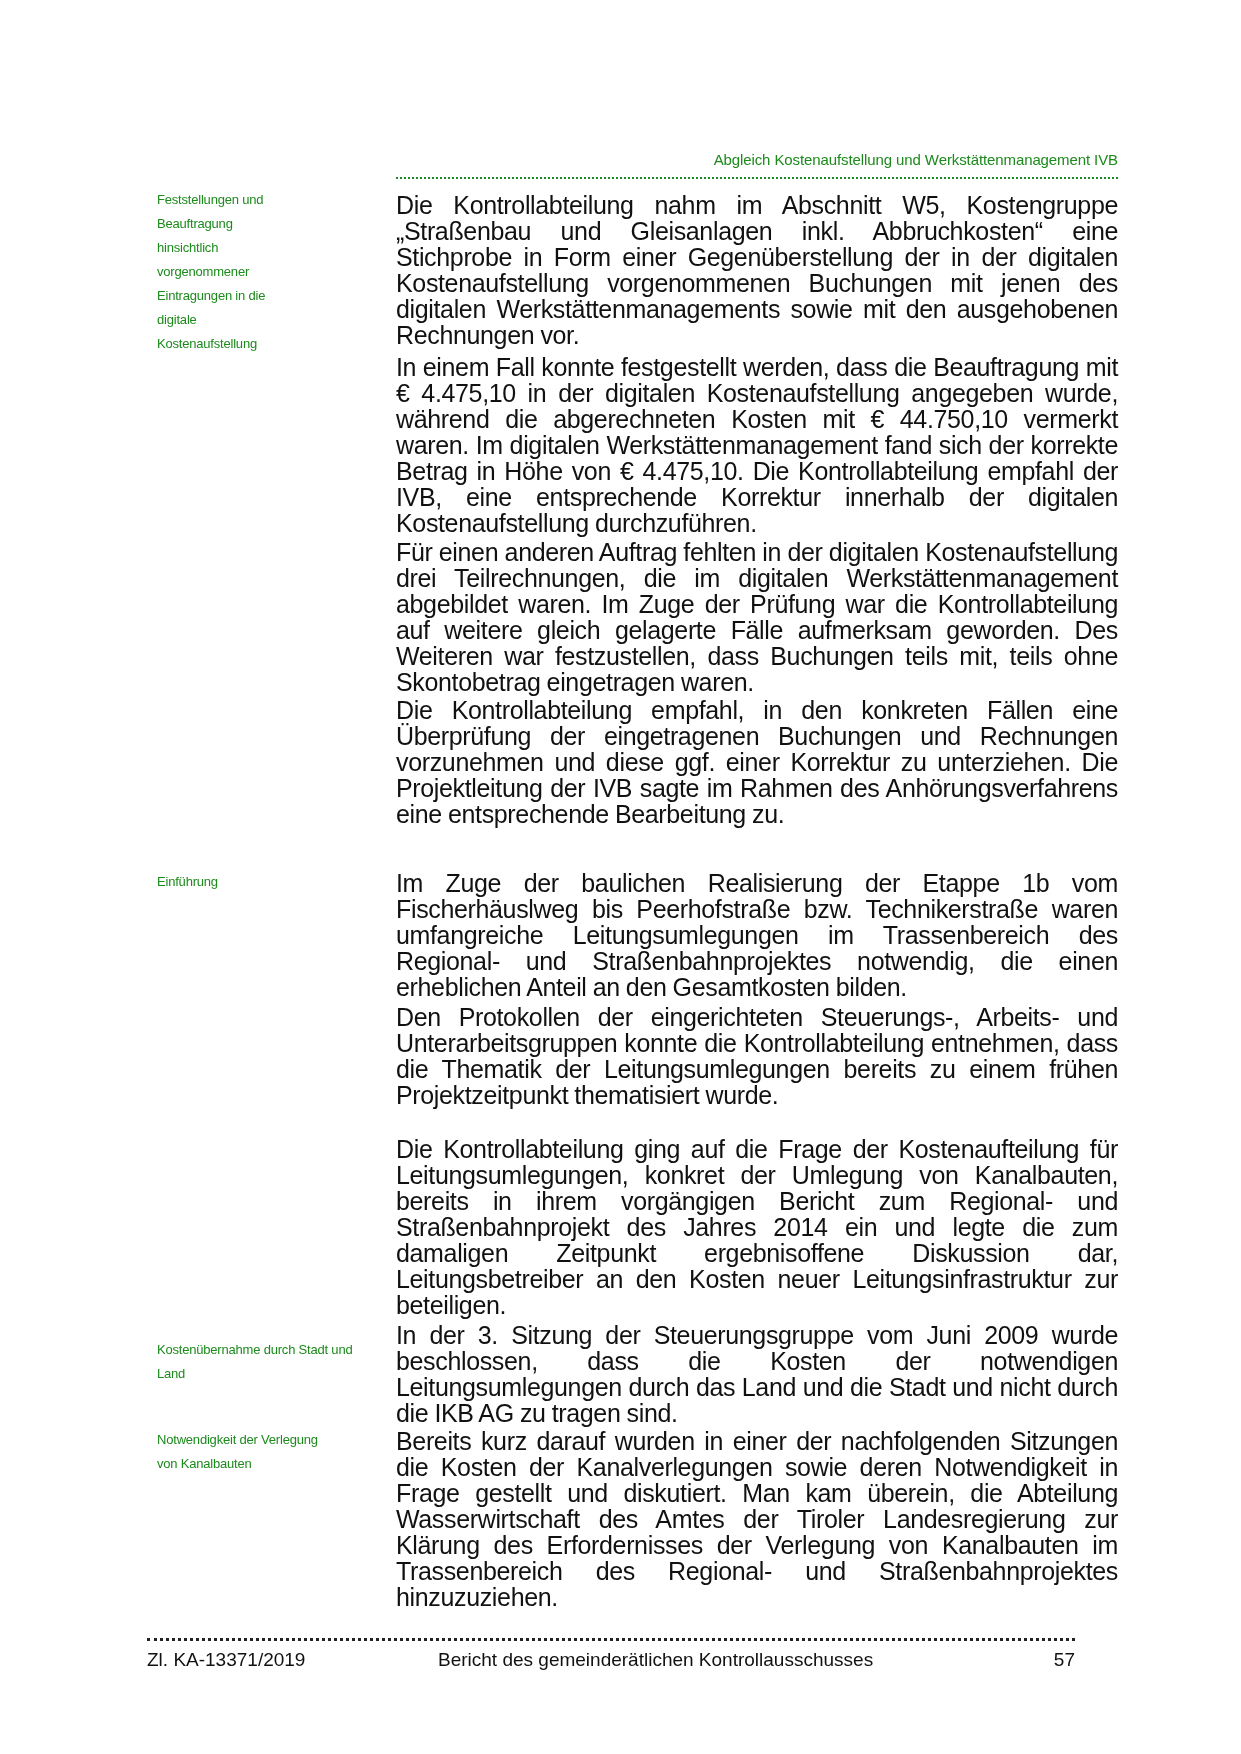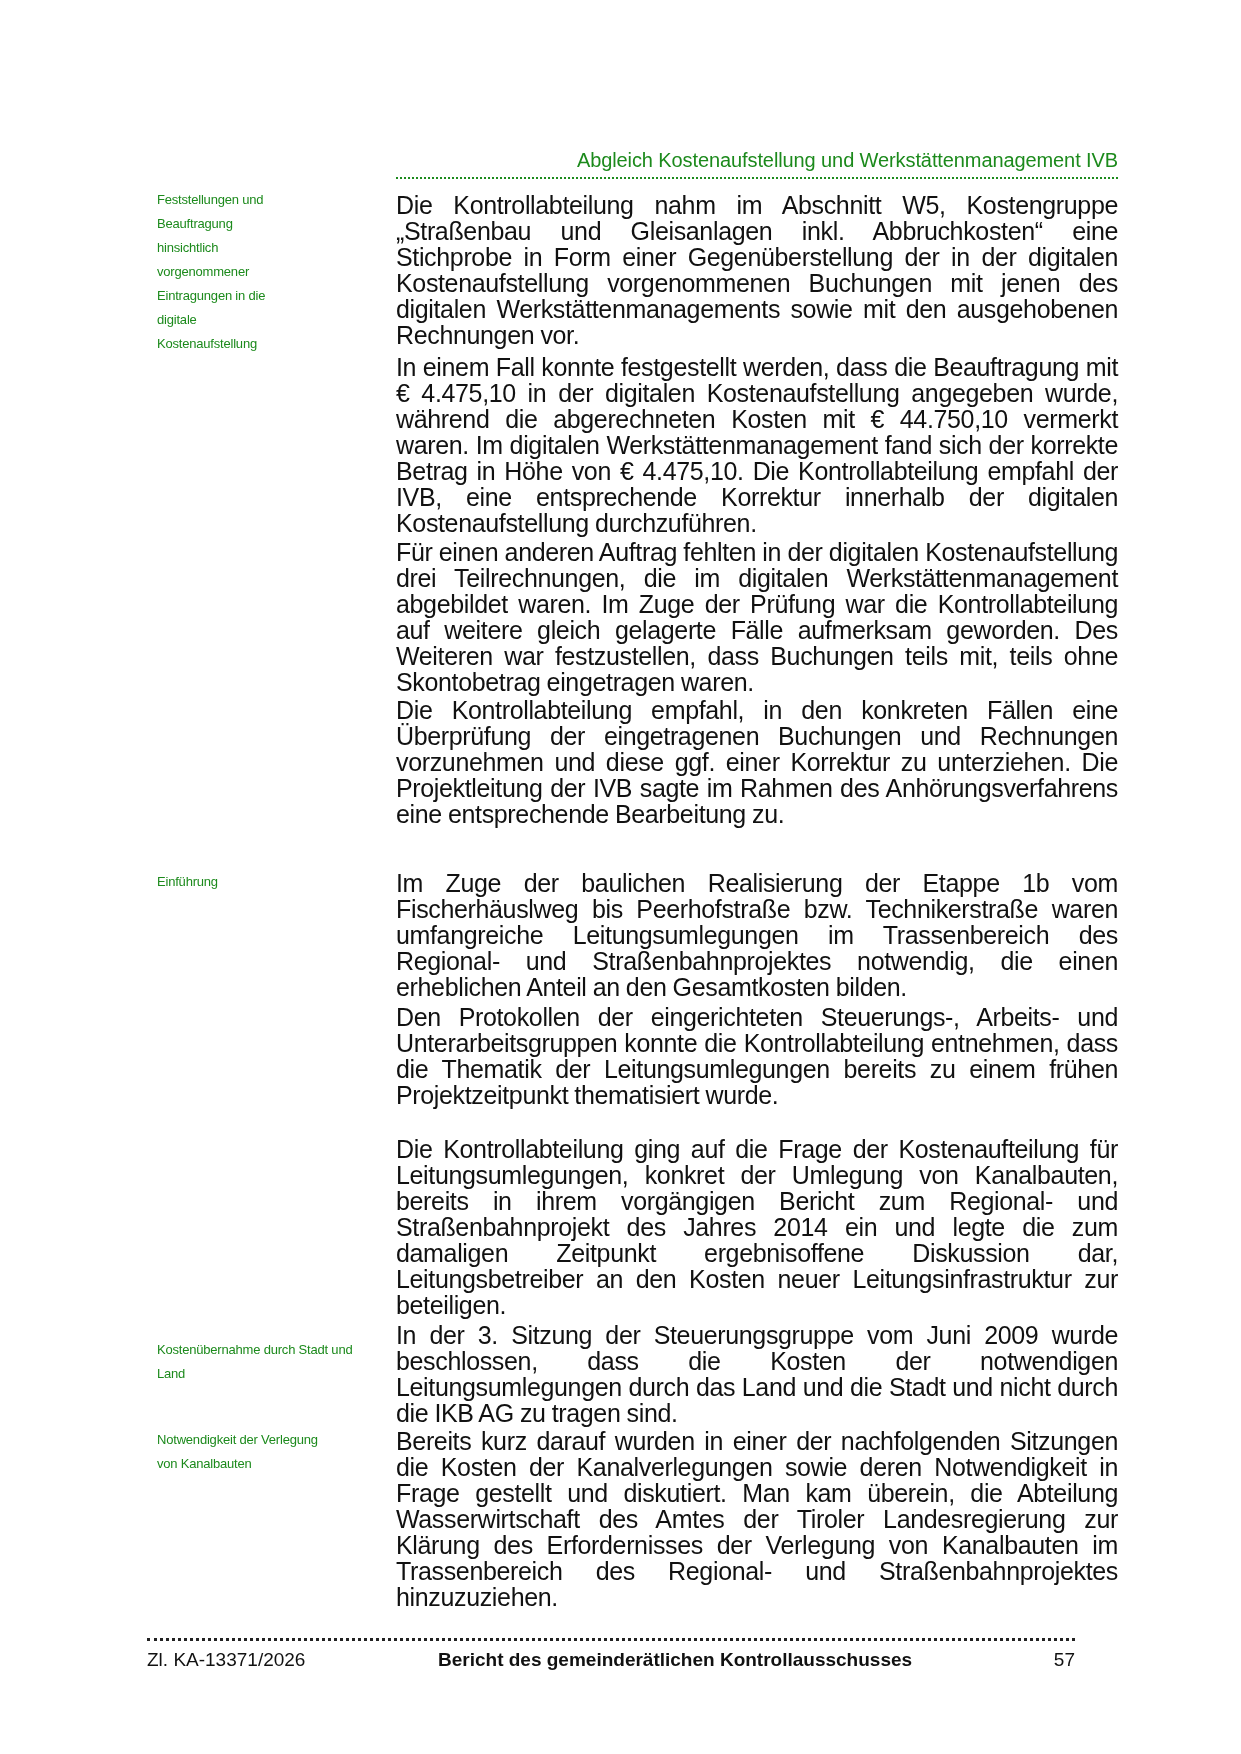--- a/index.html
+++ b/index.html
@@ -19,21 +19,21 @@
       position: absolute;
       left: 0; top: 0;
       width: 1241px;
       height: 1754px;
     }
     .section-heading {
       position: absolute;
       left: 396px;
       width: 722px;
       text-align: right;
-      font-size: 20px;
+      font-size: 15px;
       line-height: 26px;
       color: #1c8a1c;
       padding-bottom: 4px;
       border-bottom: 2px dotted #1c8a1c;
       letter-spacing: -0.1px;
     }
     .row {
       position: absolute;
       left: 157px;
       width: 961px;
@@ -70,21 +70,21 @@
     .footer {
       position: absolute;
       top: 1648px;
       left: 147px;
       width: 928px;
       font-size: 19px;
       line-height: 24px;
       color: #111;
     }
     .footer .left { position: absolute; left: 0; }
-    .footer .center { position: absolute; left: 291px; font-weight: bold; }
+    .footer .center { position: absolute; left: 291px; }
     .footer .right { position: absolute; right: 0; }
   </style>
 </head>
 <body>
 
 <div class="page">
 
   <div class="section-heading" style="top:147px;">Abgleich Kostenaufstellung und Werkstättenmanagement IVB</div>
 
   <div class="row" style="top:188px;">
@@ -131,18 +131,18 @@
     <p class="para" style="top:4px;">In der 3. Sitzung der Steuerungsgruppe vom Juni 2009 wurde beschlossen, dass die Kosten der notwendigen Leitungsumlegungen durch das Land und die Stadt und nicht durch die IKB AG zu tragen sind.</p>
   </div>
 
   <div class="row" style="top:1424px;">
     <div class="margin-note" style="top:4px; width:180px;">Notwendigkeit der Verlegung von Kanalbauten</div>
     <p class="para" style="top:4px;">Bereits kurz darauf wurden in einer der nachfolgenden Sitzungen die Kosten der Kanalverlegungen sowie deren Notwendigkeit in Frage gestellt und diskutiert. Man kam überein, die Abteilung Wasserwirtschaft des Amtes der Tiroler Landesregierung zur Klärung des Erfordernisses der Verlegung von Kanalbauten im Trassenbereich des Regional- und Straßenbahnprojektes hinzuzuziehen.</p>
   </div>
 
   <div class="footer-rule"></div>
   <div class="footer">
-    <span class="left">Zl. KA-13371/2026</span>
+    <span class="left">Zl. KA-13371/2019</span>
     <span class="center">Bericht des gemeinderätlichen Kontrollausschusses</span>
     <span class="right">57</span>
   </div>
 
 </div>
 
 </body></html>

